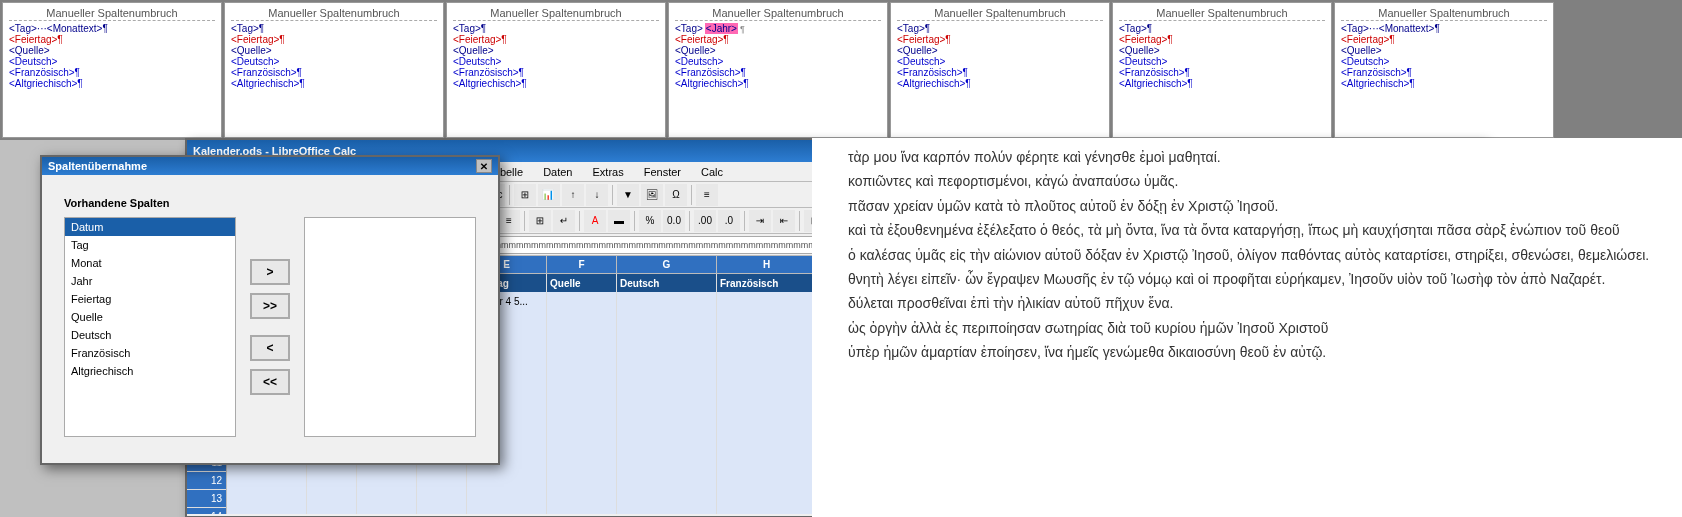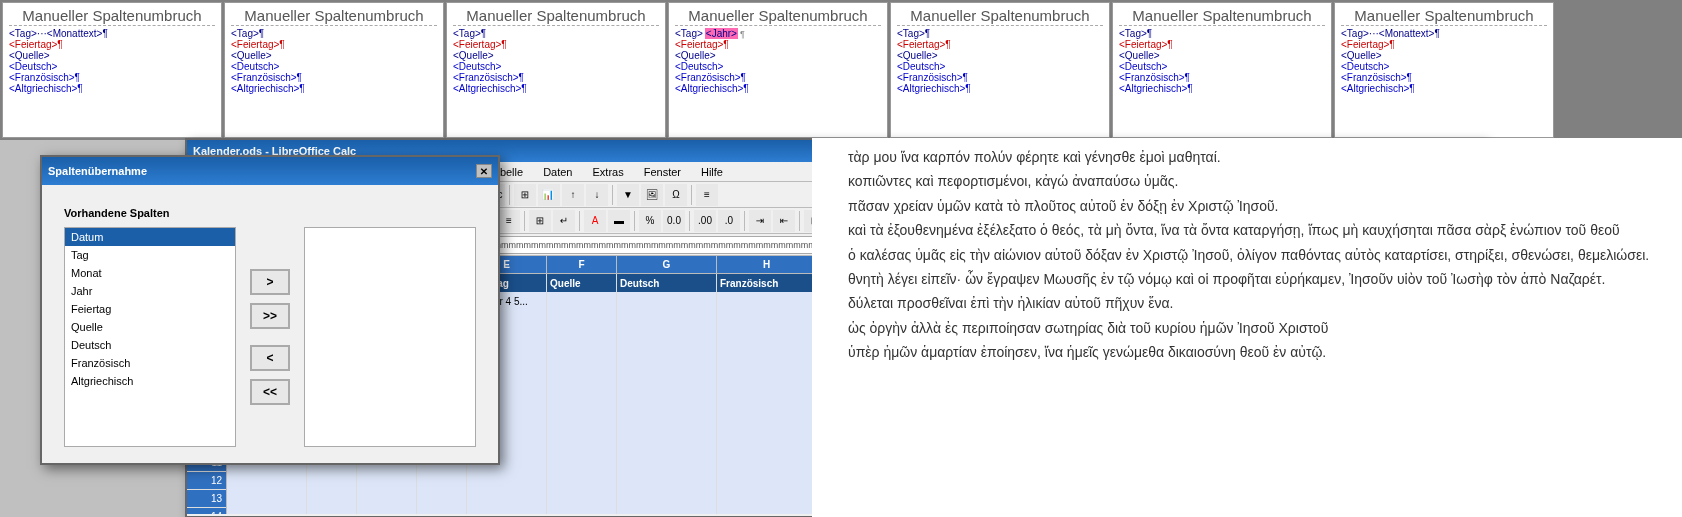--- a/index.html
+++ b/index.html
@@ -23,21 +23,21 @@
       border: 1px solid #999;
       width: 220px;
       min-width: 160px;
       padding: 4px 6px;
       font-size: 10px;
       position: relative;
     }
 
     .writer-column-header {
       color: #555;
-      font-size: 15px;
+      font-size: 11px;
       text-align: center;
       border-bottom: 1px dashed #aaa;
       margin-bottom: 2px;
       padding-bottom: 1px;
     }
 
     .tag-row { display: flex; gap: 2px; align-items: center; flex-wrap: wrap; }
     .tag-blue { color: #00008B; font-size: 10px; }
     .tag-red { color: #CC0000; font-size: 10px; }
     .tag-highlight { background: #FF69B4; color: #00008B; font-size: 10px; padding: 0 1px; }
@@ -278,21 +278,21 @@
       background: #f0f0f0;
       border: 2px solid #666;
       box-shadow: 4px 4px 12px rgba(0,0,0,0.5);
       pointer-events: all;
       font-size: 11px;
     }
 
     .dialog-titlebar {
       background: linear-gradient(to bottom, #1a5fa8, #2d7dd2);
       color: white;
-      height: 28px;
+      height: 18px;
       display: flex;
       align-items: center;
       justify-content: space-between;
       padding: 0 6px;
       font-size: 11px;
       font-weight: bold;
     }
 
     .dialog-close {
       background: #c0c0c0;
@@ -511,21 +511,21 @@
   <div class="calc-menubar">
     <span class="menu-item">Datei</span>
     <span class="menu-item">Bearbeiten</span>
     <span class="menu-item">Ansicht</span>
     <span class="menu-item">Einfügen</span>
     <span class="menu-item">Format</span>
     <span class="menu-item">Tabelle</span>
     <span class="menu-item">Daten</span>
     <span class="menu-item">Extras</span>
     <span class="menu-item">Fenster</span>
-    <span class="menu-item">Hilfe</span>
+    <span class="menu-item">Calc</span>
   </div>
 
   <div class="calc-toolbar1">
     <div class="tb-btn">🗋</div>
     <div class="tb-btn">📂</div>
     <div class="tb-btn">💾</div>
     <div class="tb-separator"></div>
     <div class="tb-btn">🖨</div>
     <div class="tb-btn">🔍</div>
     <div class="tb-separator"></div>

